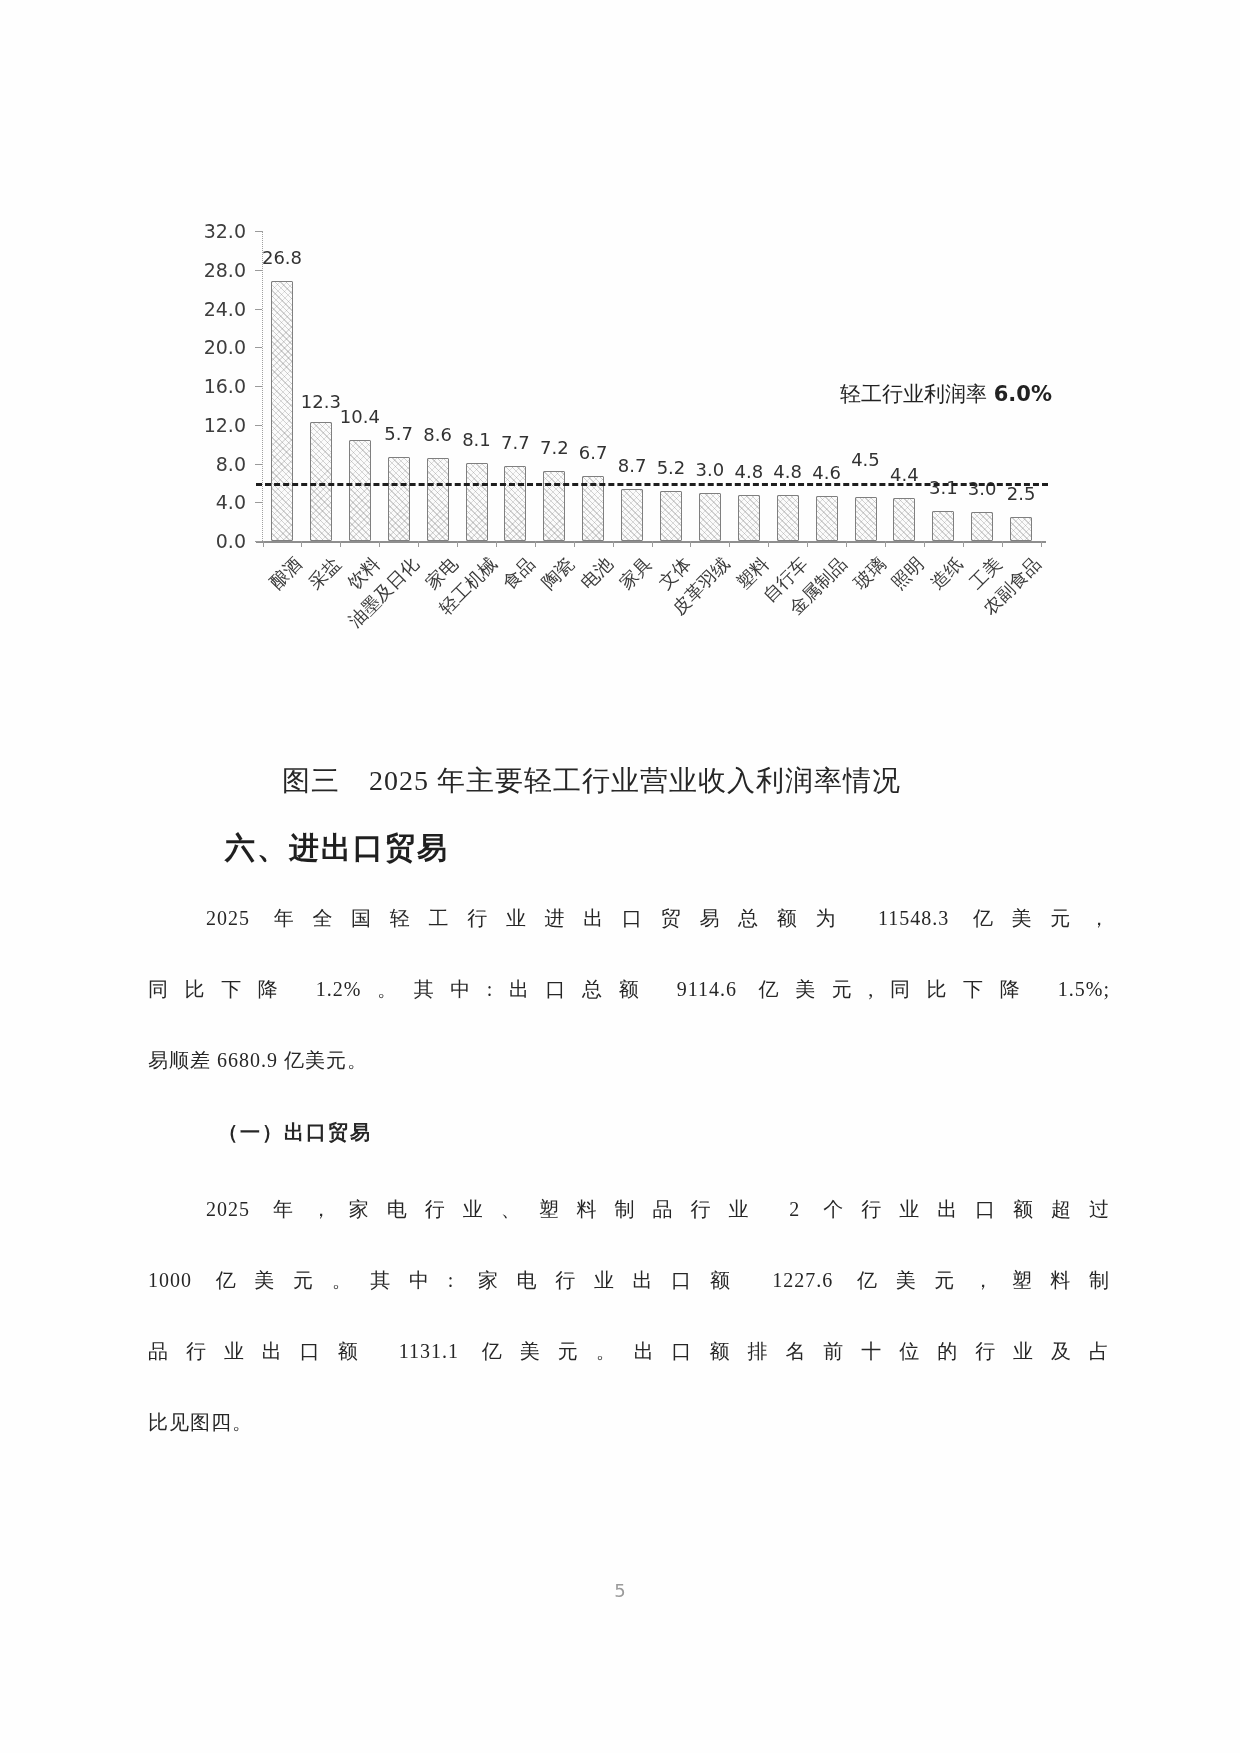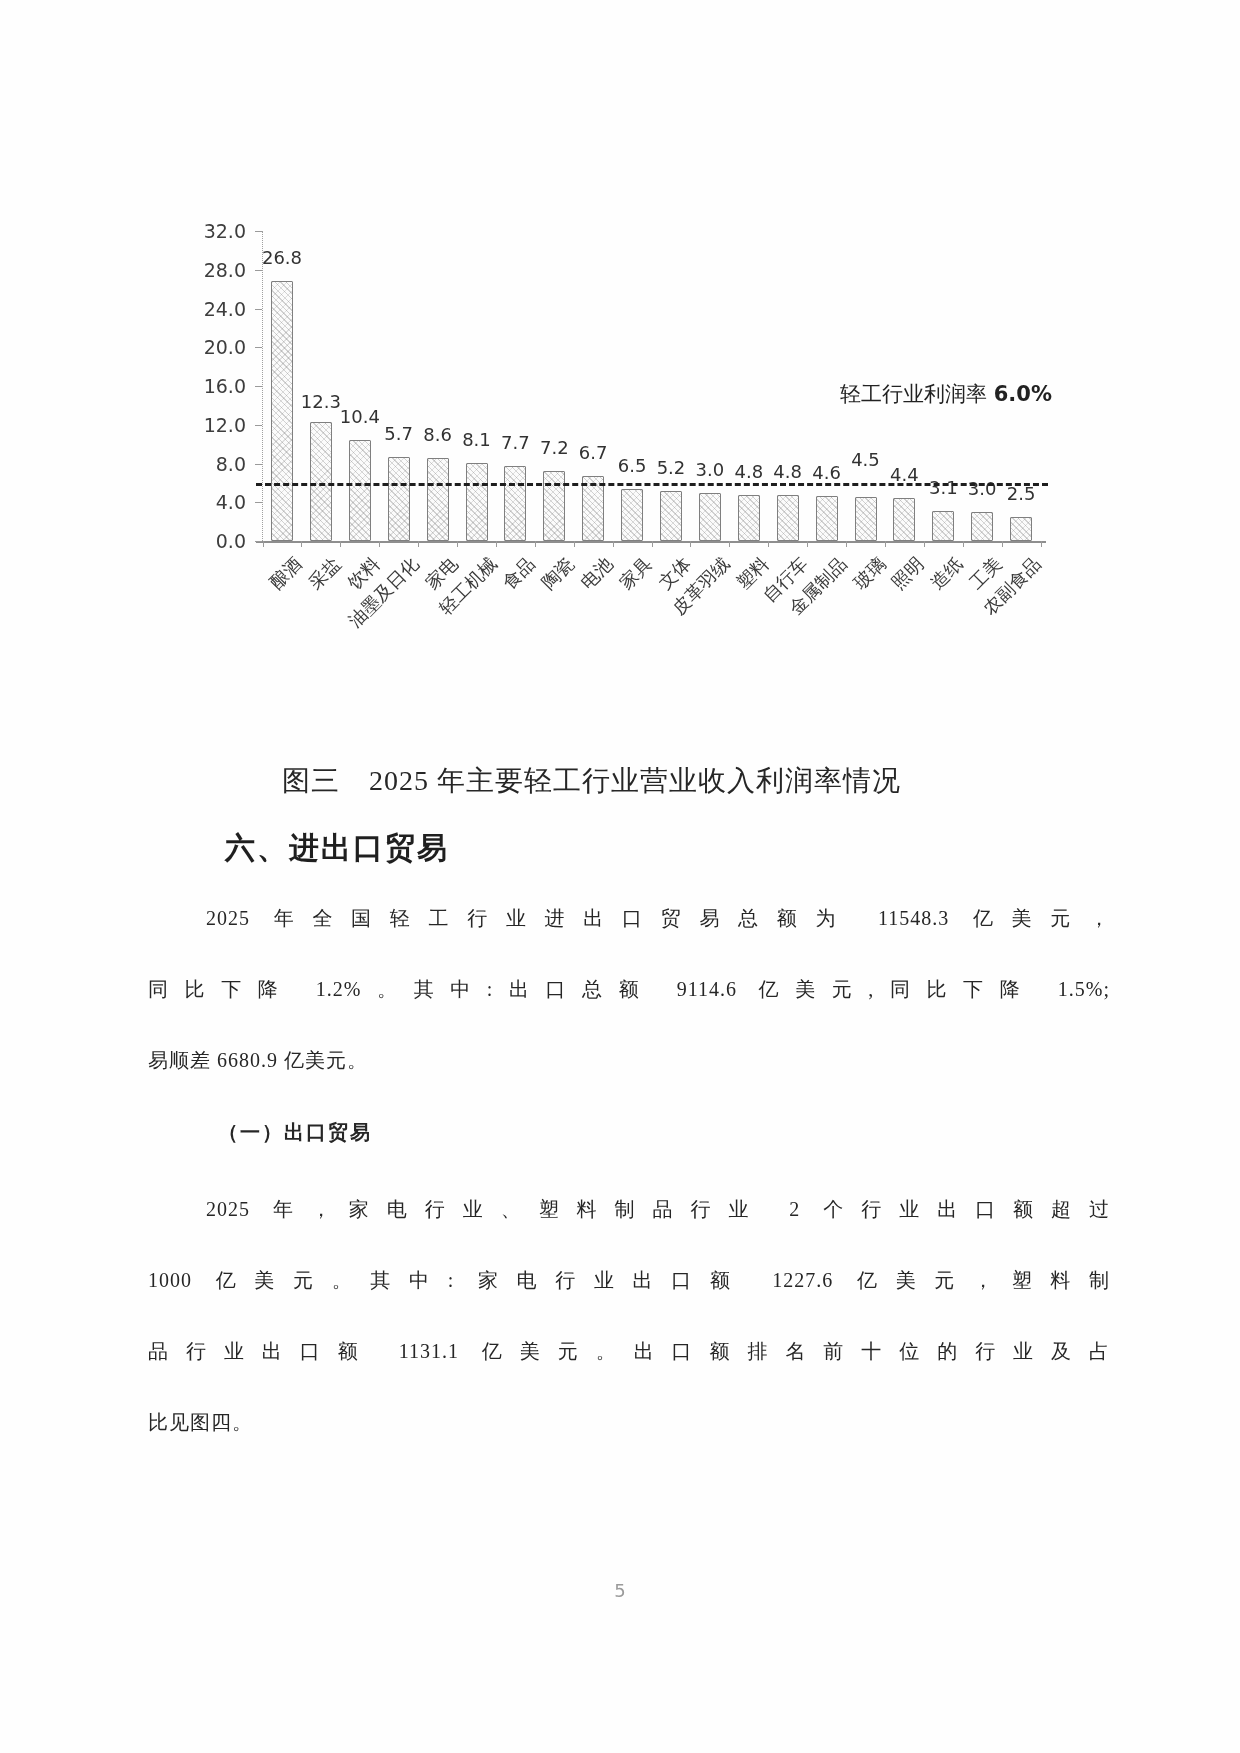--- a/index.html
+++ b/index.html
@@ -115,21 +115,21 @@
       <div class="bar" style="left: 364.4px; top: 276.406px; width: 22px; height: 74.5938px;"></div>
       <div class="bar-value" style="left: 343.4px; top: 242.406px;">7.7</div>
       <div class="cat-label" style="right: 576.6px; top: 362px;">食品</div>
       <div class="bar" style="left: 403.3px; top: 281.25px; width: 22px; height: 69.75px;"></div>
       <div class="bar-value" style="left: 382.3px; top: 247.25px;">7.2</div>
       <div class="cat-label" style="right: 537.7px; top: 362px;">陶瓷</div>
       <div class="bar" style="left: 442.2px; top: 286.094px; width: 22px; height: 64.9062px;"></div>
       <div class="bar-value" style="left: 421.2px; top: 252.094px;">6.7</div>
       <div class="cat-label" style="right: 498.8px; top: 362px;">电池</div>
       <div class="bar" style="left: 481.1px; top: 298.688px; width: 22px; height: 52.3125px;"></div>
-      <div class="bar-value" style="left: 460.1px; top: 264.688px;">6.5</div>
+      <div class="bar-value" style="left: 460.1px; top: 264.688px;">8.7</div>
       <div class="cat-label" style="right: 459.9px; top: 362px;">家具</div>
       <div class="bar" style="left: 520px; top: 300.625px; width: 22px; height: 50.375px;"></div>
       <div class="bar-value" style="left: 499px; top: 266.625px;">5.2</div>
       <div class="cat-label" style="right: 421px; top: 362px;">文体</div>
       <div class="bar" style="left: 558.9px; top: 302.562px; width: 22px; height: 48.4375px;"></div>
       <div class="bar-value" style="left: 537.9px; top: 268.562px;">3.0</div>
       <div class="cat-label" style="right: 382.1px; top: 362px;">皮革羽绒</div>
       <div class="bar" style="left: 597.8px; top: 304.5px; width: 22px; height: 46.5px;"></div>
       <div class="bar-value" style="left: 576.8px; top: 270.5px;">4.8</div>
       <div class="cat-label" style="right: 343.2px; top: 362px;">塑料</div>

